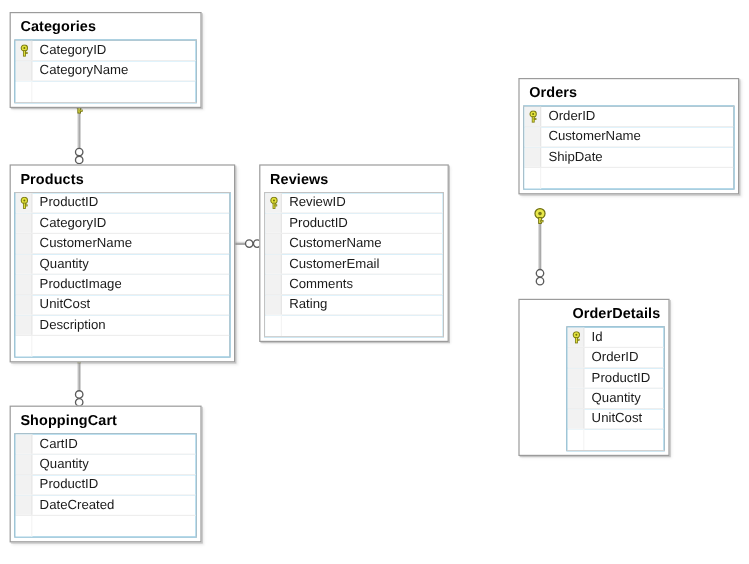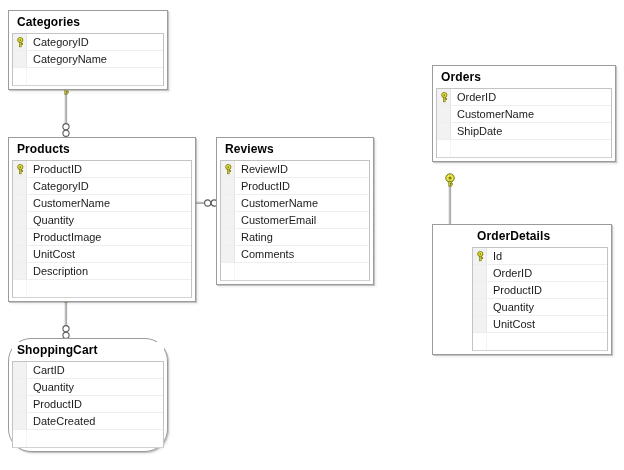--- a/index.html
+++ b/index.html
@@ -226,21 +226,21 @@
           <div class="field-row">
             <div class="row-gutter"></div>
             <div class="field-name">Description</div>
           </div>
           <div class="field-row blank">
             <div class="row-gutter"></div>
             <div class="field-name"></div>
           </div>
         </div>
       </div>
-      <div class="entity" style="left: 8px; top: 338px; width: 160px; border-radius: 23px;">
+      <div class="entity" style="left: 8px; top: 338px; width: 160px;">
         <div class="entity-title">ShoppingCart</div>
         <div class="field-grid">
           <div class="field-row">
             <div class="row-gutter"></div>
             <div class="field-name">CartID</div>
           </div>
           <div class="field-row">
             <div class="row-gutter"></div>
             <div class="field-name">Quantity</div>
           </div>
@@ -279,25 +279,25 @@
           <div class="field-row">
             <div class="row-gutter"></div>
             <div class="field-name">CustomerName</div>
           </div>
           <div class="field-row">
             <div class="row-gutter"></div>
             <div class="field-name">CustomerEmail</div>
           </div>
           <div class="field-row">
             <div class="row-gutter"></div>
+            <div class="field-name">Comments</div>
+          </div>
+          <div class="field-row">
+            <div class="row-gutter"></div>
             <div class="field-name">Rating</div>
-          </div>
-          <div class="field-row">
-            <div class="row-gutter"></div>
-            <div class="field-name">Comments</div>
           </div>
           <div class="field-row blank">
             <div class="row-gutter"></div>
             <div class="field-name"></div>
           </div>
         </div>
       </div>
       <div class="entity" style="left: 432px; top: 65px; width: 184px;">
         <div class="entity-title">Orders</div>
         <div class="field-grid">
@@ -319,21 +319,21 @@
           <div class="field-row">
             <div class="row-gutter"></div>
             <div class="field-name">ShipDate</div>
           </div>
           <div class="field-row blank">
             <div class="row-gutter"></div>
             <div class="field-name"></div>
           </div>
         </div>
       </div>
-      <div class="entity" style="left: 432px; top: 224px; width: 180px; padding-left: 39px;">
+      <div class="entity" style="left: 432px; top: 249px; width: 126px; padding-left: 39px;">
         <div class="entity-title">OrderDetails</div>
         <div class="field-grid">
           <div class="field-row">
             <div class="row-gutter">
               <svg class="key-icon" viewBox="0 0 9 11">
                 <circle cx="4.3" cy="3" r="2.6" fill="#e4e43c" stroke="#7c7c12" stroke-width="0.9"></circle>
                 <circle cx="4.3" cy="3" r="0.85" fill="#6f6f10"></circle>
                 <rect x="3.5" y="5.2" width="1.7" height="4.6" fill="#e4e43c" stroke="#7c7c12" stroke-width="0.7"></rect>
                 <rect x="5.1" y="6.6" width="1.6" height="1.1" fill="#e4e43c" stroke="#7c7c12" stroke-width="0.6"></rect>
               </svg>

